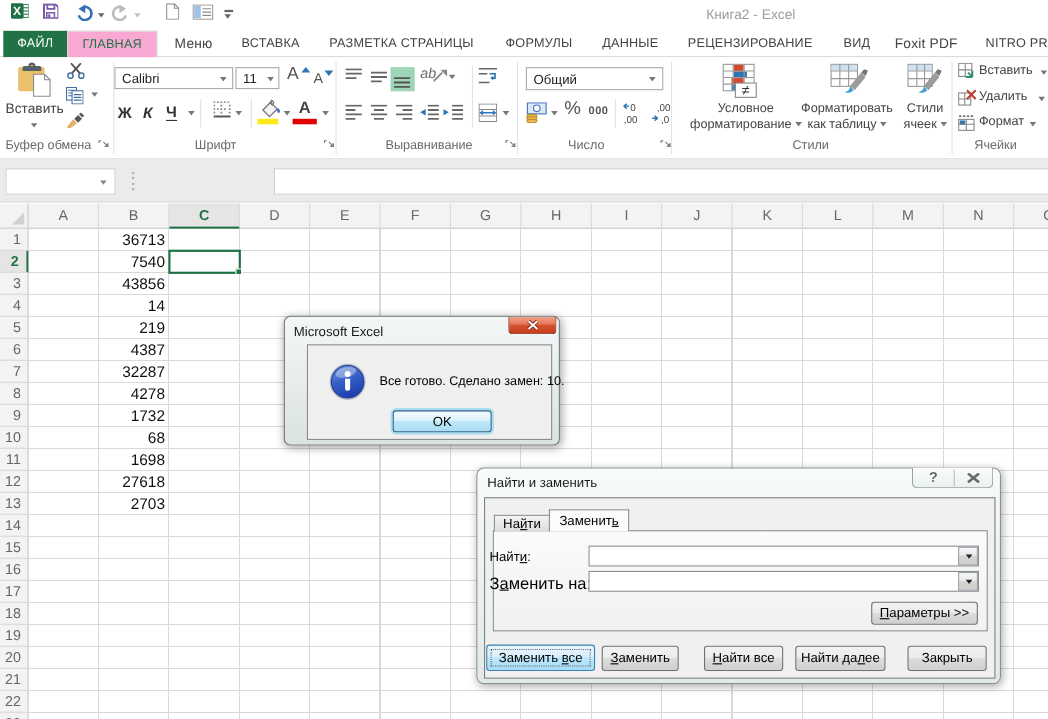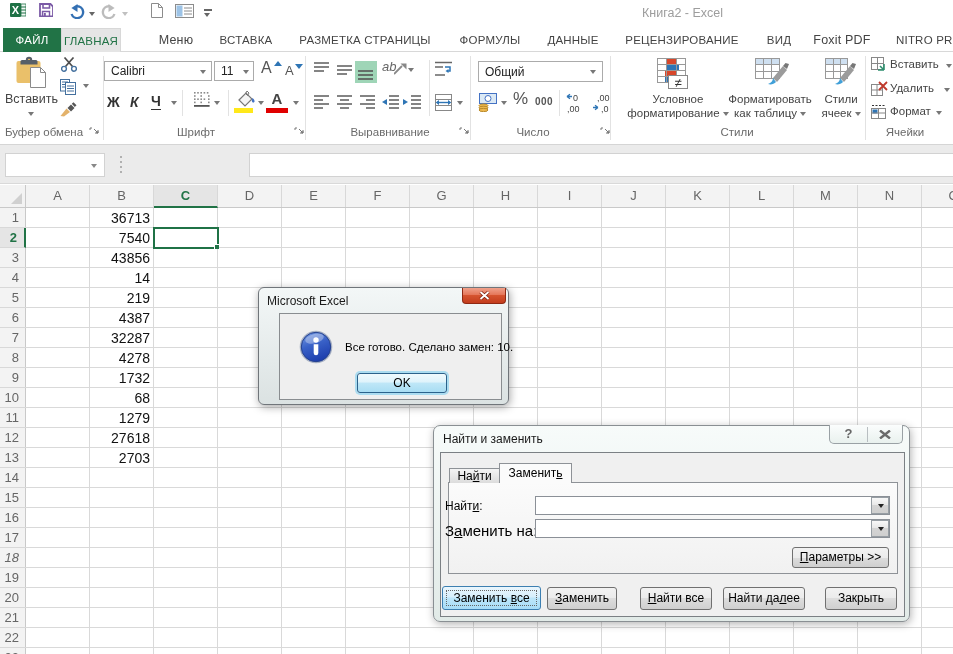--- a/index.html
+++ b/index.html
@@ -3,21 +3,21 @@
 *{margin:0;padding:0;box-sizing:border-box}
 html,body{width:953px;height:654px;overflow:hidden}
 body{font-family:"Liberation Sans",sans-serif;position:relative;background:#fff;color:#222}
 .a{position:absolute}
 
 #title{left:642px;top:6px;width:200px;font-size:12.5px;color:#9d9d9d}
 
 #tabs{left:0;top:28px;width:953px;height:24px;background:#fff;border-bottom:1px solid #d8d8d8}
 .tab{position:absolute;top:0;height:24px;line-height:24px;font-size:11.5px;color:#444;letter-spacing:.2px;text-align:center}
 #tfile{left:3px;width:58px;background:#217346;color:#fff}
-#thome{left:61px;width:60px;background:#e5e5e5;border:1px solid #d8d8d8;border-bottom:none;color:#217346;height:25px}
+#thome{left:61px;width:82px;background:#f9a8d4;border:1px solid #d8d8d8;border-bottom:none;color:#217346;height:25px}
 
 #ribbon{left:0;top:52px;width:953px;height:93px;background:#fff;border-bottom:1px solid #d5d5d5}
 .gsep{position:absolute;top:4px;width:1px;height:84px;background:#e2e2e2}
 .glabel{position:absolute;top:74px;height:14px;font-size:11.5px;color:#6a6a6a;text-align:center;width:120px}
 .launch{position:absolute;top:75px;width:10px;height:10px}
 .rtext{font-size:11.5px;color:#444}
 .combo{position:absolute;background:#fff;border:1px solid #ababab;font-size:12px;color:#222}
 .combo .ct{position:absolute;left:6px;top:50%;transform:translateY(-50%)}
 .dtri{width:0;height:0;border-left:3.5px solid transparent;border-right:3.5px solid transparent;border-top:4px solid #777;position:absolute}
 
@@ -462,40 +462,40 @@
     <div class="rh" style="top:140px;">8</div>
     <div class="rh" style="top:160px;">9</div>
     <div class="rh" style="top:180px;">10</div>
     <div class="rh" style="top:200px;">11</div>
     <div class="rh" style="top:220px;">12</div>
     <div class="rh" style="top:240px;">13</div>
     <div class="rh" style="top:260px;">14</div>
     <div class="rh" style="top:280px;">15</div>
     <div class="rh" style="top:300px;">16</div>
     <div class="rh" style="top:320px;">17</div>
-    <div class="rh" style="top:340px;font-style:italic;">18</div>
+    <div class="rh" style="top:340px;">18</div>
     <div class="rh" style="top:360px;">19</div>
     <div class="rh" style="top:380px;">20</div>
     <div class="rh" style="top:400px;">21</div>
     <div class="rh" style="top:420px;">22</div>
     <div class="rh" style="top:440px;">23</div>
   </div>
 <div class="a" id="cells"></div>
 <div class="a" id="data">
     <div class="num" style="left:90px;top:208px">36713</div>
     <div class="num" style="left:90px;top:228px">7540</div>
     <div class="num" style="left:90px;top:248px">43856</div>
     <div class="num" style="left:90px;top:268px">14</div>
     <div class="num" style="left:90px;top:288px">219</div>
     <div class="num" style="left:90px;top:308px">4387</div>
     <div class="num" style="left:90px;top:328px">32287</div>
     <div class="num" style="left:90px;top:348px">4278</div>
     <div class="num" style="left:90px;top:368px">1732</div>
     <div class="num" style="left:90px;top:388px">68</div>
-    <div class="num" style="left:90px;top:408px">1279</div>
+    <div class="num" style="left:90px;top:408px">1698</div>
     <div class="num" style="left:90px;top:428px">27618</div>
     <div class="num" style="left:90px;top:448px">2703</div>
   </div>
 
 <div class="a" id="sel" style="left:153px;top:227px;width:66px;height:22px;border:2px solid #1f7246;background:#fff"></div>
 <div class="a" style="left:214px;top:244px;width:5px;height:5px;background:#1f7246;border-left:1px solid #fff;border-top:1px solid #fff"></div>
 
 <div class="a" id="msgbox" style="left:258px;top:287px;width:251px;height:118px;border:1px solid #70757a;border-radius:6px;background:linear-gradient(#f3f7f7,#dbe2e2);box-shadow:1px 2px 8px rgba(0,0,0,.35)">
   <div class="a dlg-title" style="left:8px;top:6px">Microsoft Excel</div>
   <div class="a" style="left:203px;top:0px;width:44px;height:16px;border:1px solid #8e2913;border-top:none;border-radius:0 0 4px 4px;background:linear-gradient(#f0a18b,#e5775a 45%,#d5532f 50%,#c33d1d)">

